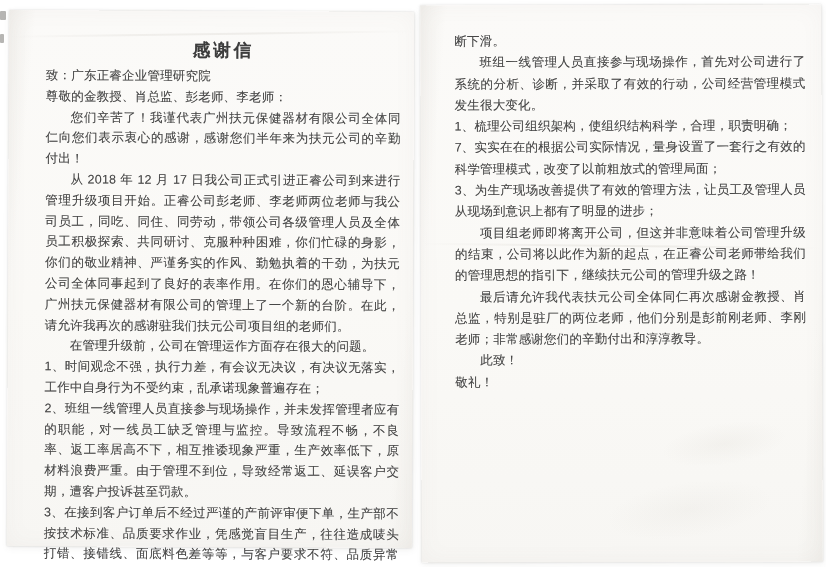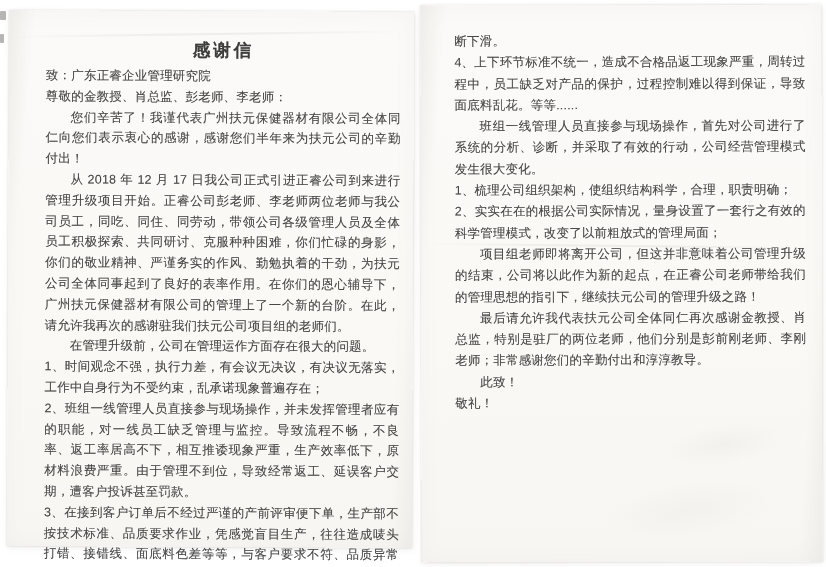--- a/index.html
+++ b/index.html
@@ -62,23 +62,23 @@
       <p class="para ">2、班组一线管理人员直接参与现场操作，并未发挥管理者应有的职能，对一线员工缺乏管理与监控。导致流程不畅，不良率、返工率居高不下，相互推诿现象严重，生产效率低下，原材料浪费严重。由于管理不到位，导致经常返工、延误客户交期，遭客户投诉甚至罚款。</p>
       <p class="para ">3、在接到客户订单后不经过严谨的产前评审便下单，生产部不按技术标准、品质要求作业，凭感觉盲目生产，往往造成唛头打错、接错线、面底料色差等等，与客户要求不符、品质异常的大批量返工，给公司造成人、财、物的极大浪费，且严重打击员工士气，造成员工离职率高，企业经营成本不断攀升，利润率不</p>
     </div>
 </div>
 
 <div class="page" id="page2">
   <div class="crease crease-h" style="left:0;top:240px;width:100%;transform:rotate(.8deg);"></div>
   <div class="wrinkle"></div>
   <div>
       <p class="para ">断下滑。</p>
-      <p class="para ">4、上下环节标准不统一，造成不合格品返工现象严重，周转过程中，员工缺乏对产品的保护，过程控制难以得到保证，导致面底料乱花。等等......</p>
       <p class="para indent">班组一线管理人员直接参与现场操作，首先对公司进行了系统的分析、诊断，并采取了有效的行动，公司经营管理模式发生很大变化。</p>
       <p class="para ">1、梳理公司组织架构，使组织结构科学，合理，职责明确；</p>
-      <p class="para ">2、实实在在的根据公司实际情况，量身设置了一套行之有效的科学管理模式，改变了以前粗放式的管理局面；</p>
+      <p class="para ">7、实实在在的根据公司实际情况，量身设置了一套行之有效的科学管理模式，改变了以前粗放式的管理局面；</p>
+      <p class="para ">3、为生产现场改善提供了有效的管理方法，让员工及管理人员从现场到意识上都有了明显的进步；</p>
       <p class="para indent">项目组老师即将离开公司，但这并非意味着公司管理升级的结束，公司将以此作为新的起点，在正睿公司老师带给我们的管理思想的指引下，继续扶元公司的管理升级之路！</p>
       <p class="para indent">最后请允许我代表扶元公司全体同仁再次感谢金教授、肖总监，特别是驻厂的两位老师，他们分别是彭前刚老师、李刚老师；非常感谢您们的辛勤付出和淳淳教导。</p>
       <p class="para indent">此致！</p>
       <p class="para ">敬礼！</p>
     </div>
 
 </div>
 
 </body></html>

